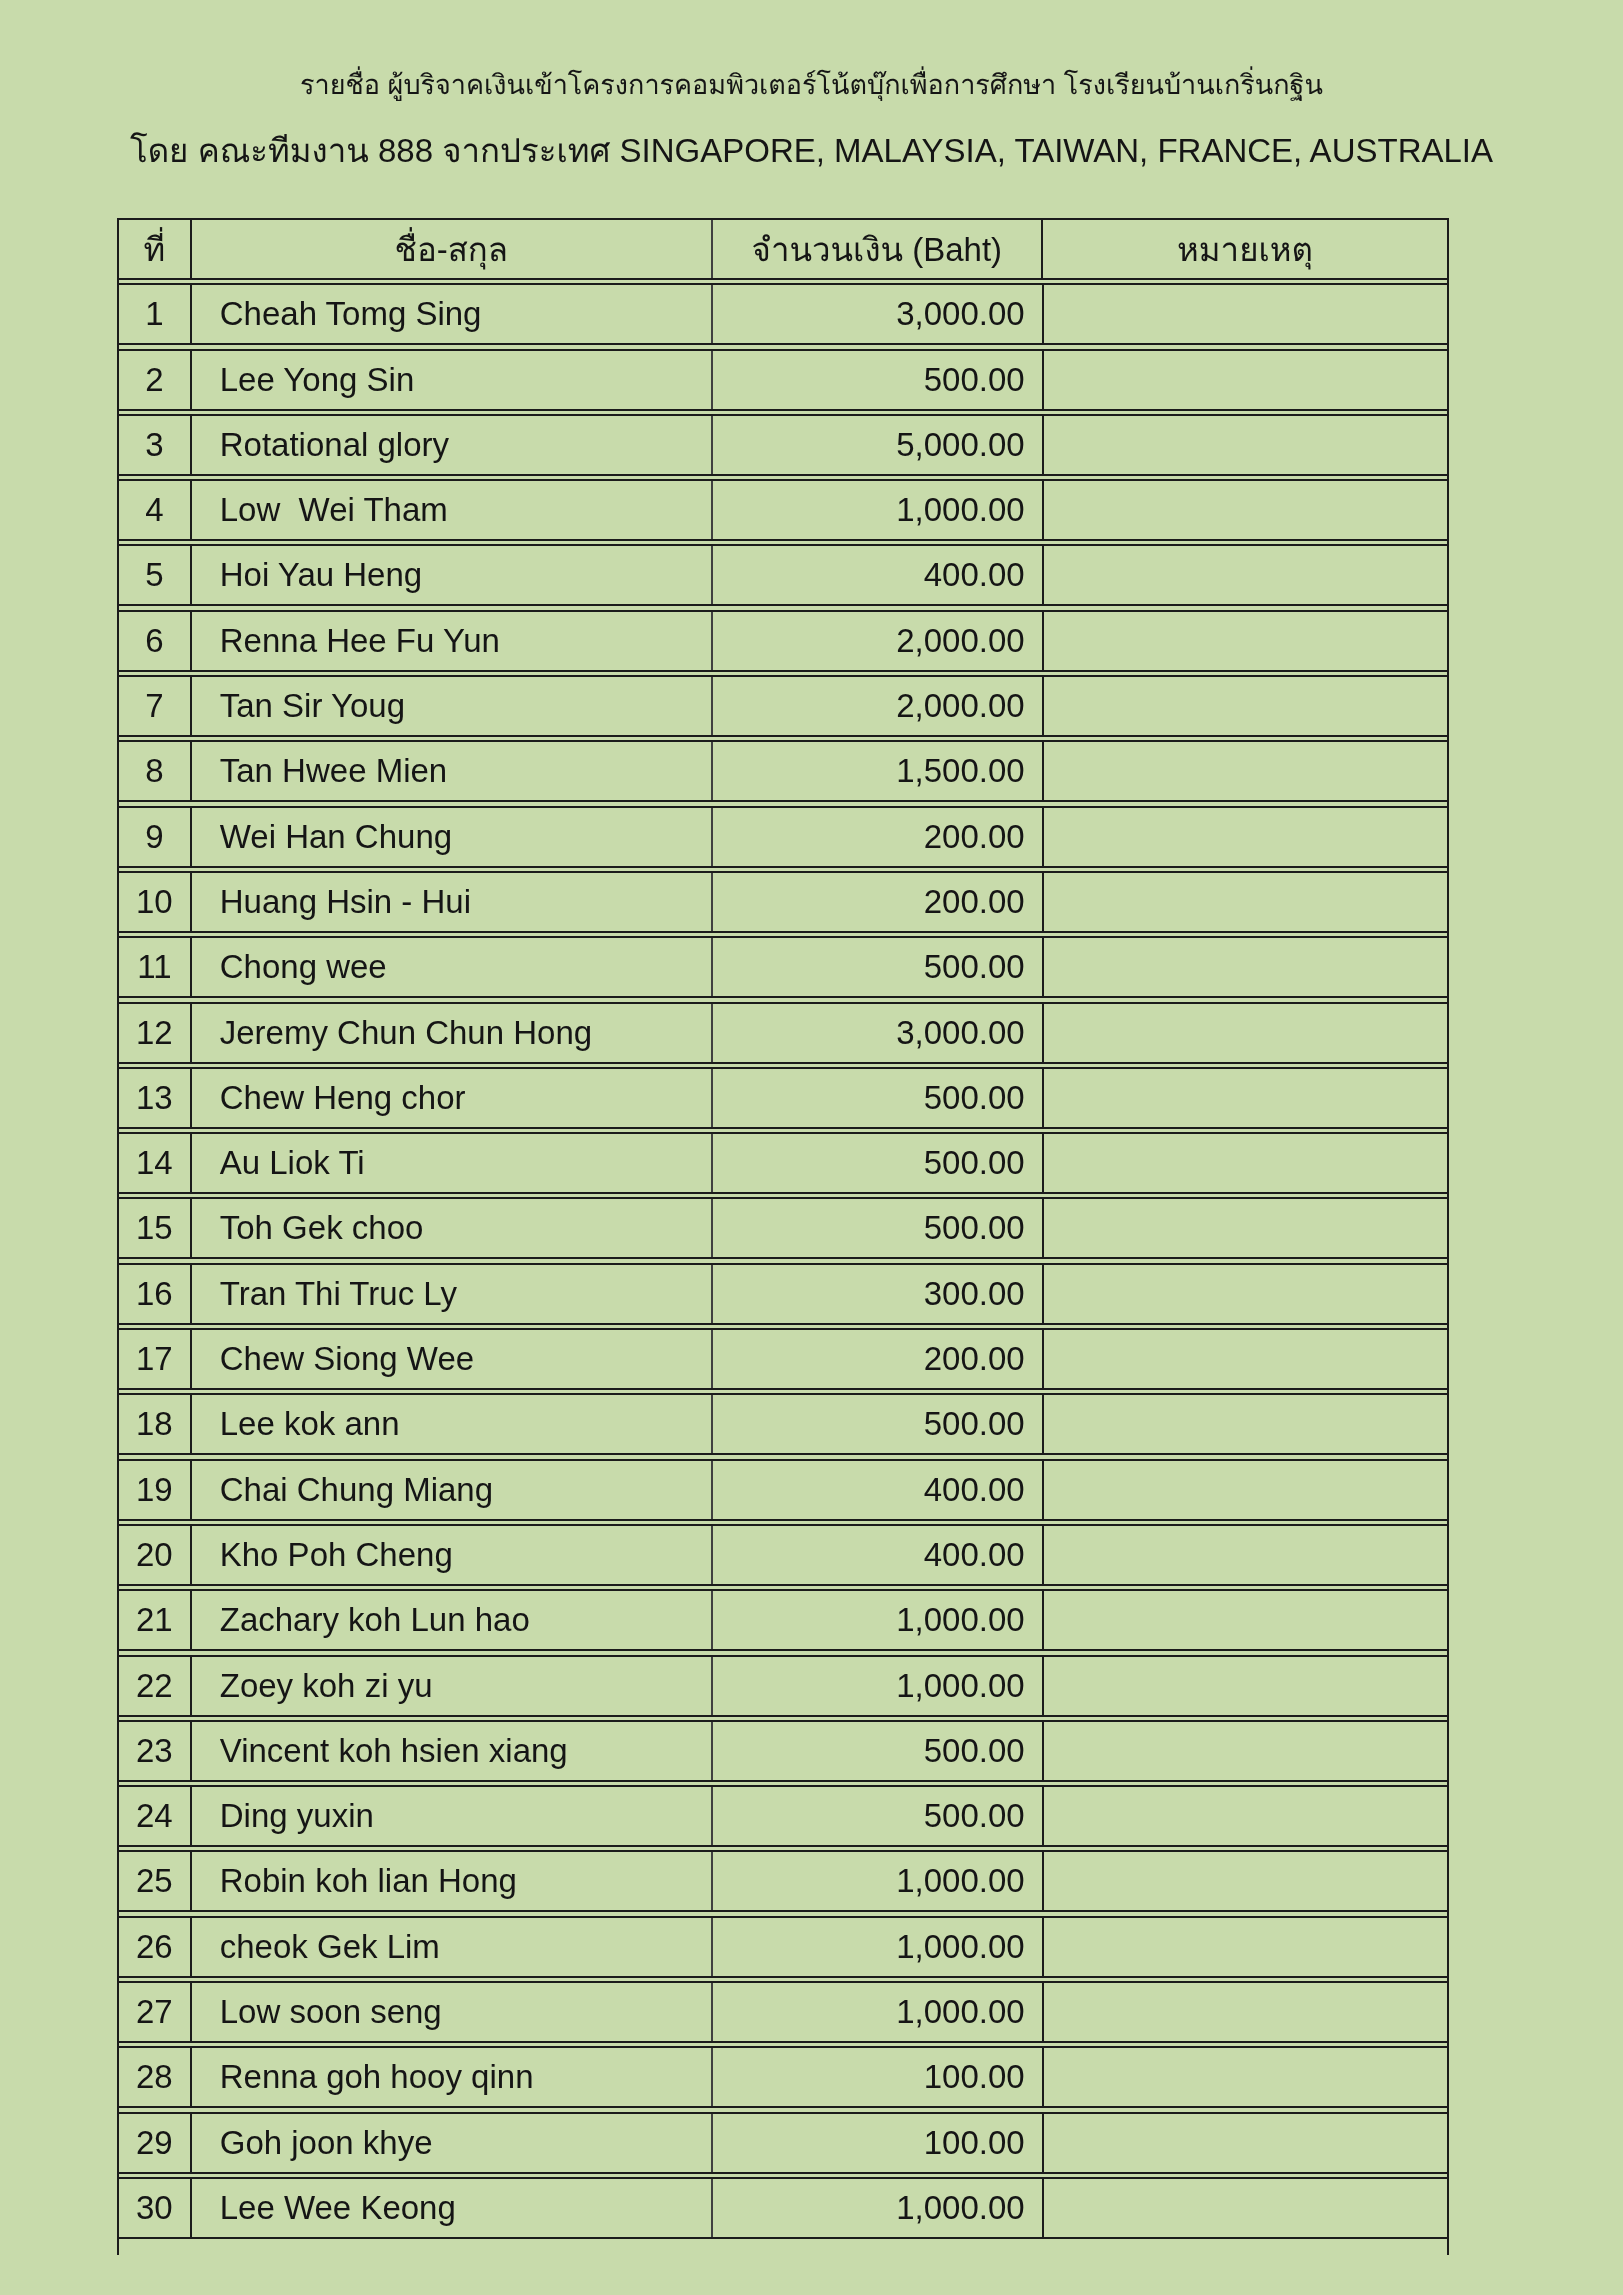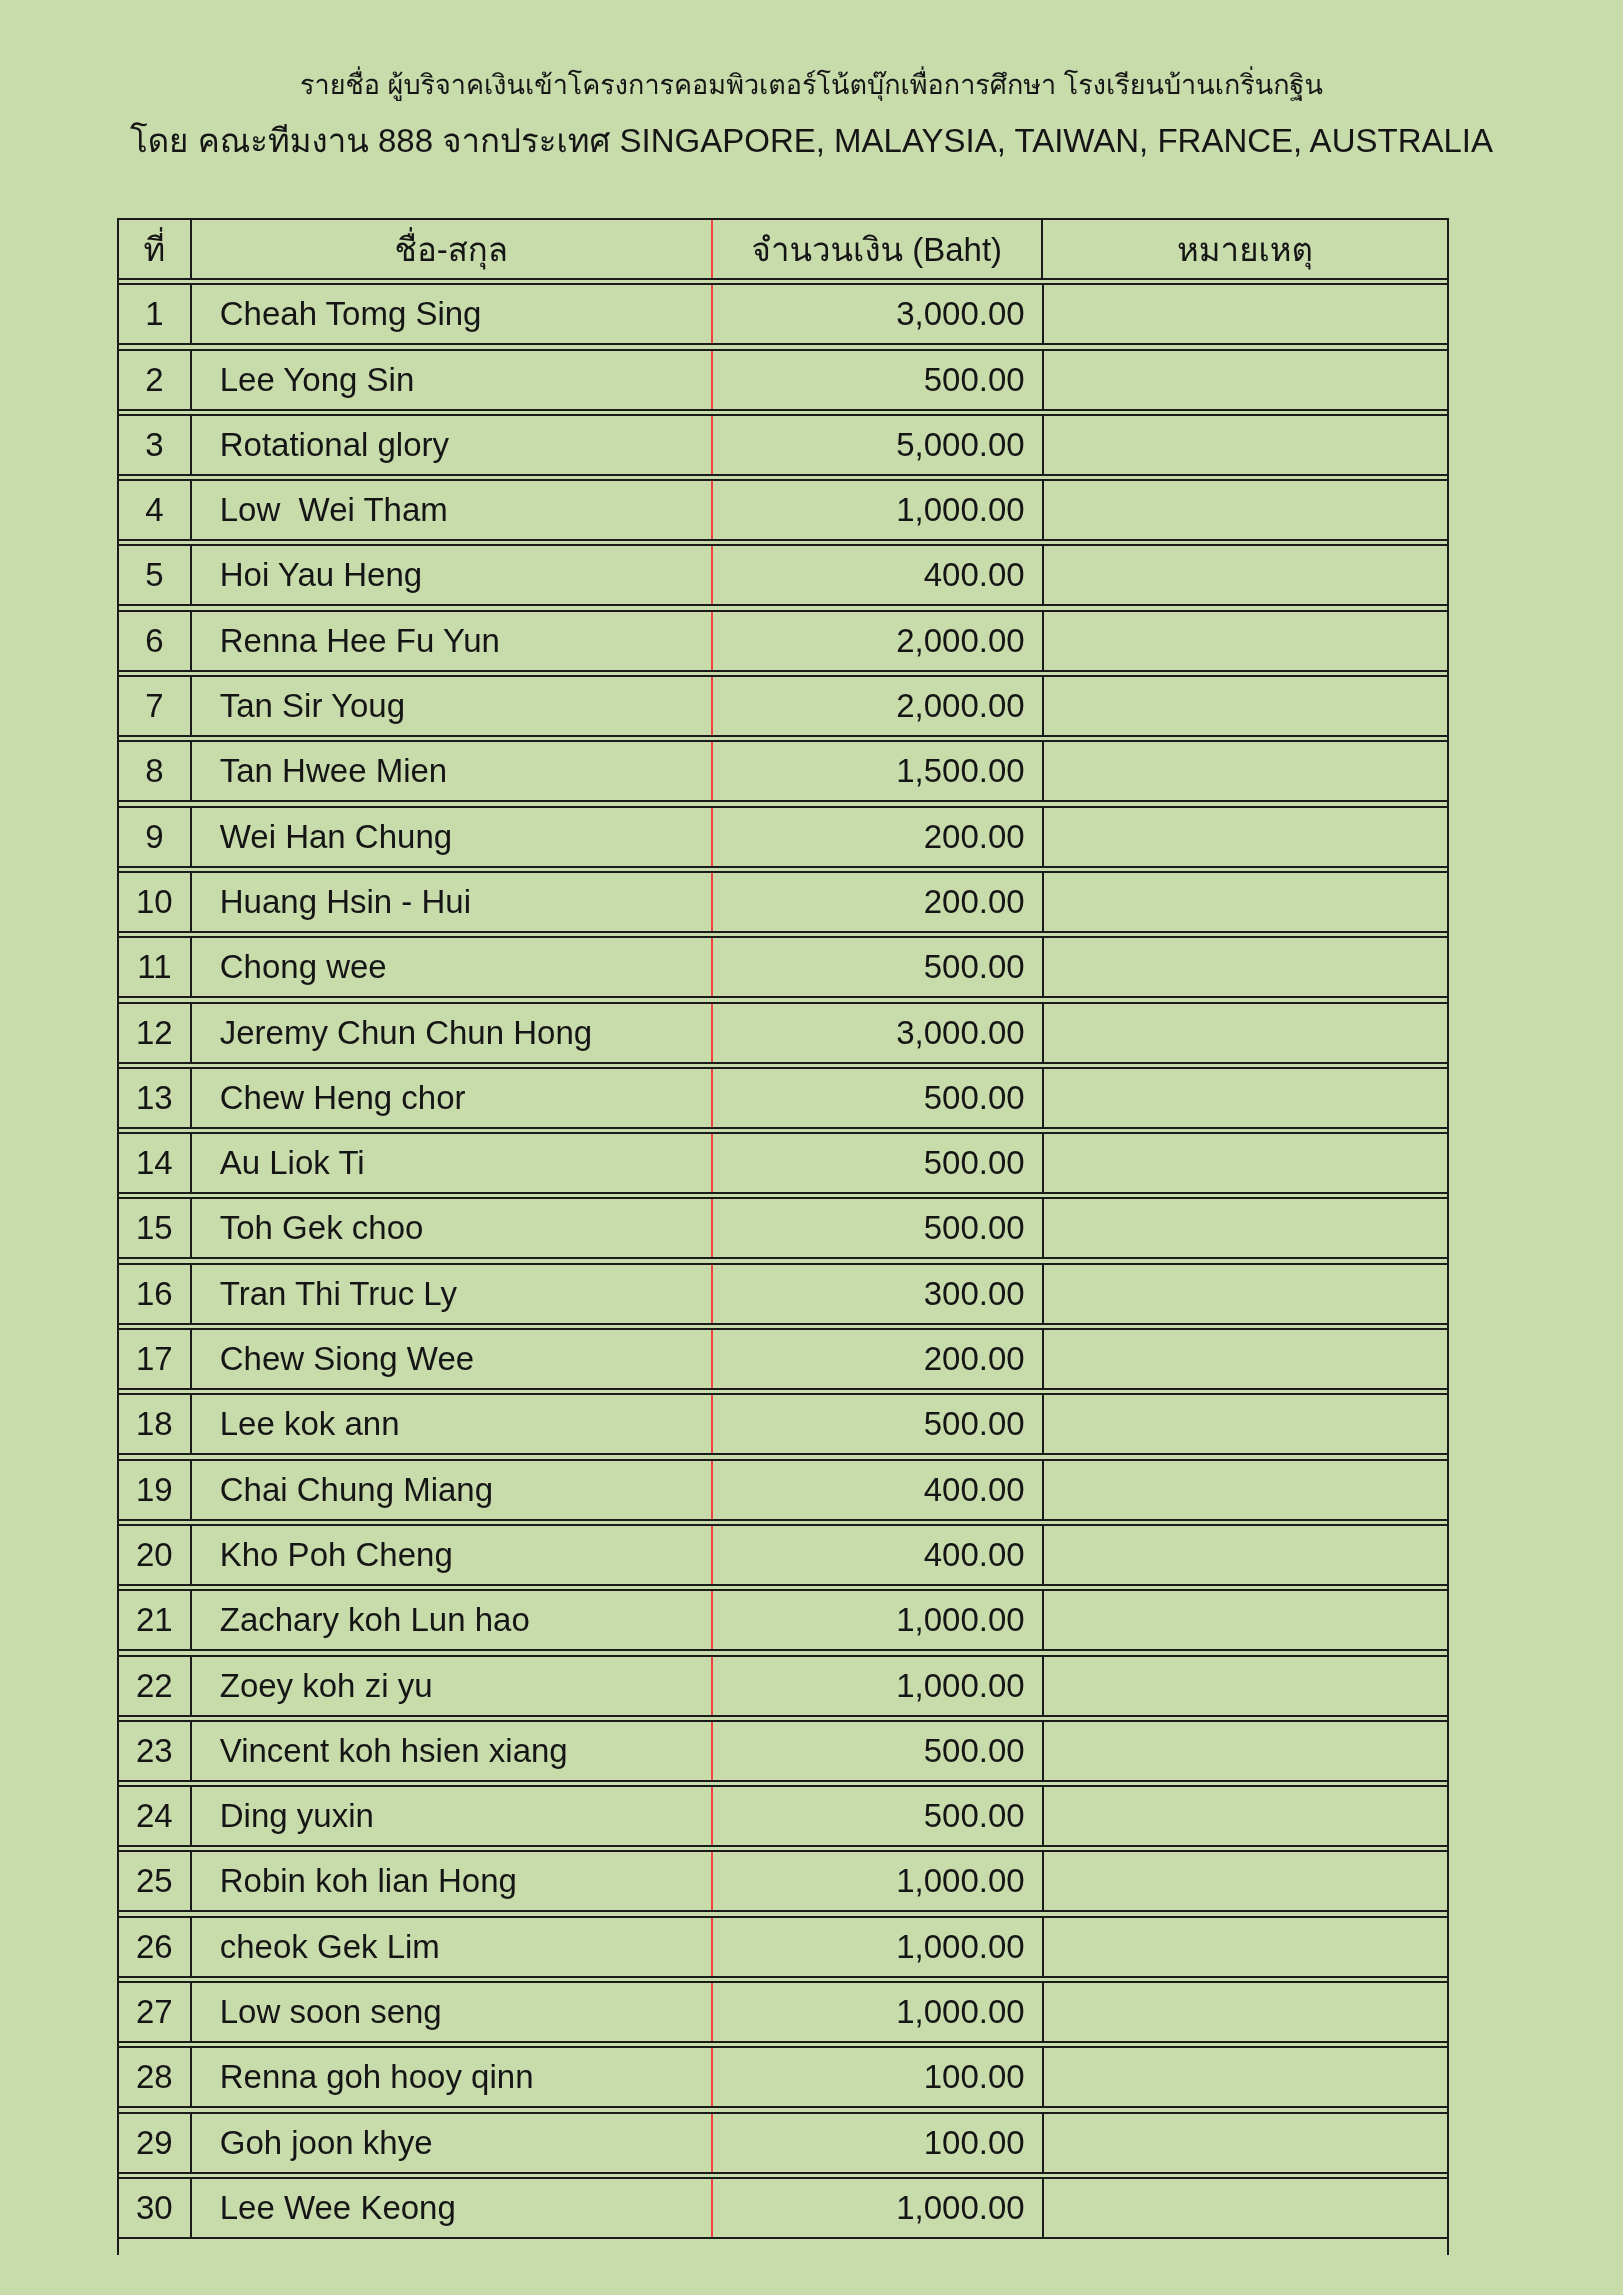--- a/index.html
+++ b/index.html
@@ -17,21 +17,21 @@
   }
   .title-line {
     position: absolute;
     left: 0;
     width: 100%;
     text-align: center;
     white-space: nowrap;
     font-weight: 400;
   }
   .title-line.l1 { top: 63px;  font-size: 27px; }
-  .title-line.l2 { top: 114px; font-size: 33px; }
+  .title-line.l2 { top: 124px; font-size: 33px; }
 
   .dtable {
     position: absolute;
     left: 117px;
     top: 218px;
     width: 1332px;
     box-sizing: border-box;
     border-left: 2px solid #1b1b1b;
     border-right: 2px solid #1b1b1b;
   }
@@ -56,21 +56,21 @@
     justify-content: center;
   }
   .c-name {
     width: 544px;
     border-left: 2px solid #1b1b1b;
     padding-left: 28px;
     white-space: pre;
   }
   .c-amount {
     width: 345px;
-    border-left: 2px solid #ef4444;
+    border-left: 2px solid #404040;
     justify-content: flex-end;
     padding-right: 17px;
   }
   .c-remark {
     width: 424px;
     border-left: 2px solid #1b1b1b;
     font-family: Liberation Mono, monospace;
   }
   .trow.header .cell {
     justify-content: center;

